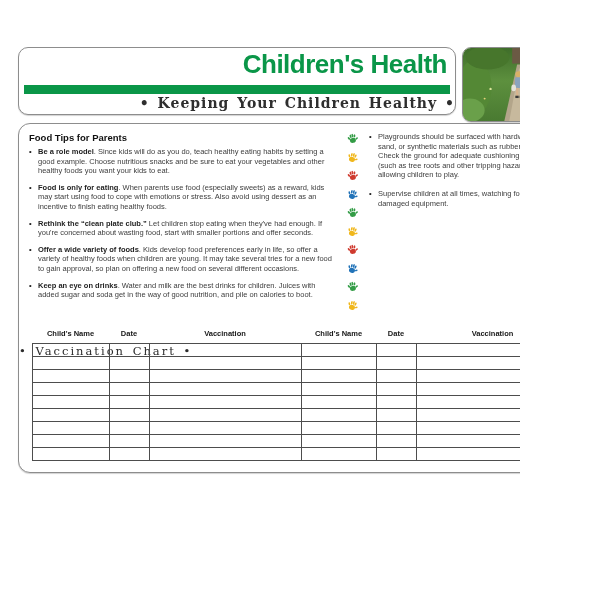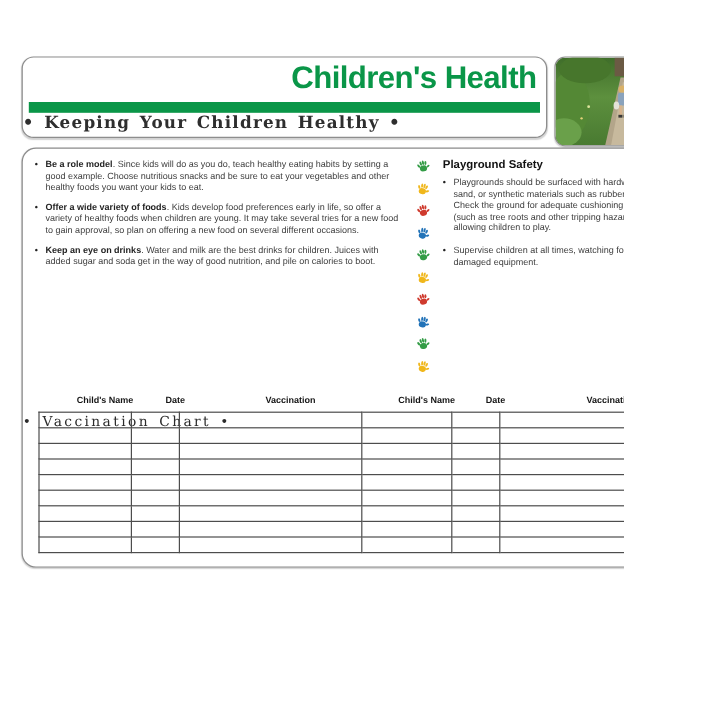--- a/index.html
+++ b/index.html
@@ -14,21 +14,21 @@
   }
   .main-title{
     position:absolute; top:1px; right:8px;
     font-size:26px; font-weight:bold; letter-spacing:-.5px; color:#0a9648;
     white-space:nowrap;
   }
   .green-bar{
     position:absolute; left:5px; right:5px; top:37px; height:9px; background:#0a9648;
   }
   .subtitle{
-    position:absolute; left:0; right:0; bottom:3px; text-align:left;
+    position:absolute; left:0; right:0; bottom:3px; text-align:right;
     font-family:"DejaVu Serif", serif; font-weight:bold; font-size:14px;
     letter-spacing:1px; word-spacing:2px; color:#2e2e2e; white-space:nowrap;
   }
 
   
   .photo-box{
     position:absolute; left:462px; top:47px; width:123px; height:75px;
     border-radius:9px; overflow:hidden; border:1px solid #8d8d8d;
     box-shadow:0 1px 1px rgba(0,0,0,.18);
   }
@@ -59,21 +59,21 @@
   }
   .handprint-strip svg{ width:13px; height:13px; }
 
   
   .vax-title{
     position:absolute; left:0; right:0; top:188px; text-align:left;
     font-family:"DejaVu Serif", serif; font-weight:normal; font-size:11.5px;
     letter-spacing:2px; word-spacing:2px; color:#2b2b2b;margin-top:32px;
   }
   .vax-header-row{
-    position:absolute; left:30px; top:205px; width:537px; display:flex;
+    position:absolute; left:13px; top:205px; width:537px; display:flex;
   }
   .vax-header-row span{
     display:inline-block; text-align:center; font-size:7.5px; font-weight:bold; color:#161616;
   }
   table.vax{
     position:absolute; left:13px; top:219px; width:537px; height:118px;
     border-collapse:collapse; table-layout:fixed;
   }
   table.vax td{ border:1px solid #4d4d4d; height:13px; }
 </style>
@@ -130,22 +130,25 @@
 
       <path d="M73.5 33 q2.5 -3 5 0" stroke="#b2b2b2" stroke-width="0.8" fill="none"></path>
       <rect x="72.8" y="33" width="6.5" height="5" rx="1" fill="#cf2a22"></rect>
       <rect x="72.8" y="33" width="6.5" height="1.4" fill="#e8e6e2"></rect>
     </svg>
   </div>
 
   <div class="content-box">
 
     <div class="tips-col">
+      <div class="col-heading">Food Tips for Parents</div>
       <ul class="tips">
         <li><span class="lead">Be a role model</span><span>. Since kids will do as you do, teach healthy eating habits by setting a good example. Choose nutritious snacks and be sure to eat your vegetables and other healthy foods you want your kids to eat.</span></li>
+        <li><span class="lead">Food is only for eating</span><span>. When parents use food (especially sweets) as a reward, kids may start using food to cope with emotions or stress. Also avoid using dessert as an incentive to finish eating healthy foods.</span></li>
+        <li><span class="lead">Rethink the “clean plate club.”</span><span> Let children stop eating when they've had enough. If you're concerned about wasting food, start with smaller portions and offer seconds.</span></li>
         <li><span class="lead">Offer a wide variety of foods</span><span>. Kids develop food preferences early in life, so offer a variety of healthy foods when children are young. It may take several tries for a new food to gain approval, so plan on offering a new food on several different occasions.</span></li>
         <li><span class="lead">Keep an eye on drinks</span><span>. Water and milk are the best drinks for children. Juices with added sugar and soda get in the way of good nutrition, and pile on calories to boot.</span></li>
       </ul>
     </div>
 
     <div class="handprint-strip">
   <svg viewBox="0 0 24 24" style="transform: rotate(-12deg);">
     <g fill="#339c46">
       <ellipse cx="12" cy="15.5" rx="5.6" ry="4.6"></ellipse>
       <ellipse cx="5.6" cy="10.5" rx="1.6" ry="3" transform="rotate(-28 5.6 10.5)"></ellipse>
@@ -250,21 +253,20 @@
       <ellipse cx="5.6" cy="10.5" rx="1.6" ry="3" transform="rotate(-28 5.6 10.5)"></ellipse>
       <ellipse cx="9.4" cy="7.4" rx="1.6" ry="3.4" transform="rotate(-8 9.4 7.4)"></ellipse>
       <ellipse cx="13" cy="6.8" rx="1.6" ry="3.6"></ellipse>
       <ellipse cx="16.6" cy="8" rx="1.6" ry="3.2" transform="rotate(12 16.6 8)"></ellipse>
       <ellipse cx="19.6" cy="13.5" rx="1.5" ry="2.7" transform="rotate(60 19.6 13.5)"></ellipse>
     </g>
   </svg>
 </div>
 
     <div class="safety-col">
-      <div class="col-heading">Playground Safety</div>
       <ul class="tips">
         <li><span>Playgrounds should be surfaced with hardwood fiber/mulch, sand, or synthetic materials such as rubber mats or tiles. Check the ground for adequate cushioning and any dangers (such as tree roots and other tripping hazards) before allowing children to play.</span></li>
         <li><span>Supervise children at all times, watching for horseplay or damaged equipment.</span></li>
       </ul>
     </div>
 
     <div class="vax-title">• Vaccination Chart •</div>
     <div class="vax-header-row">
         <span style="width: 77px;">Child's Name</span>
         <span style="width: 40px;">Date</span>

